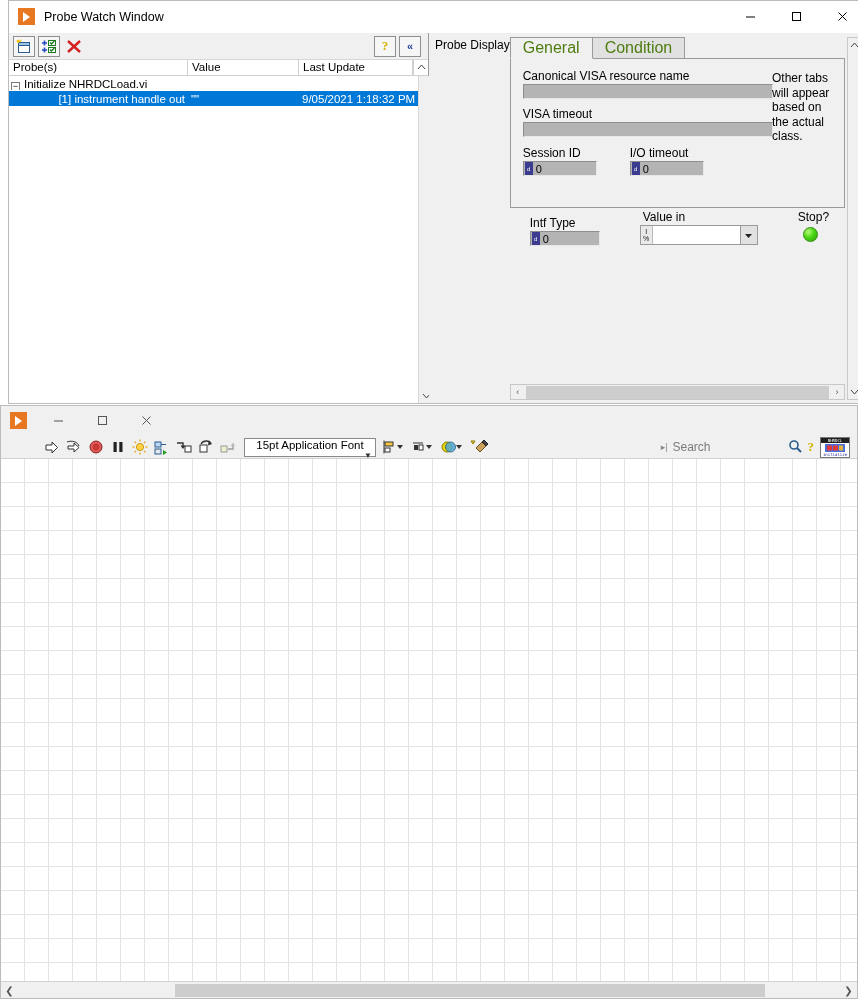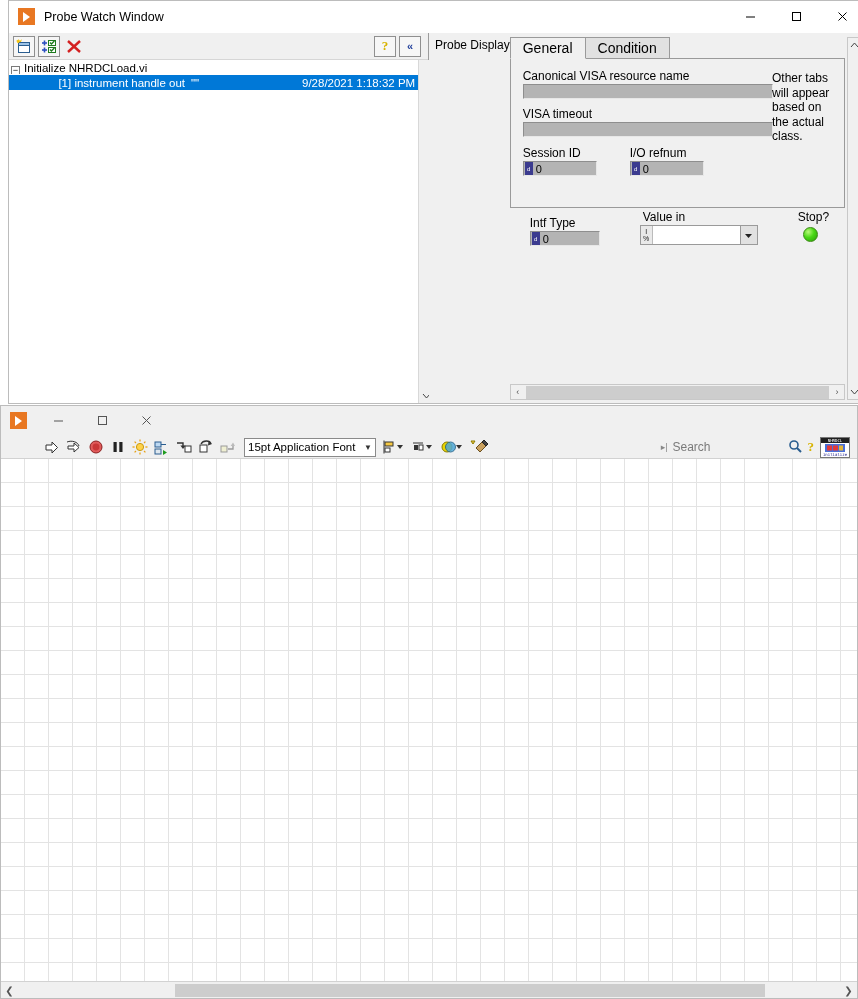--- a/index.html
+++ b/index.html
@@ -98,22 +98,22 @@
 
   
   .probe-right{ flex:1; background:#f0f0f0; display:flex; flex-direction:row;
     padding:4px 3px 3px 6px; min-width:0;}
   .pd-label{ font-size:12px; margin:1px 0 3px 0; color:#000; }
   .pd-frame{ flex:1; display:flex; min-height:0; }
   .pd-inner{ flex:1; display:flex; flex-direction:column; min-width:0; }
 
   .tabstrip{ display:flex; height:22px; align-items:flex-end; }
   .tab{
-    height:22px; padding:8px 12px; display:flex; align-items:center; font-size:14px;
-    border:1px solid #9a9a9a; background:#e1e1e1; margin-right:-1px; color:#000000;
+    height:22px; padding:8px 12px; display:flex; align-items:center; font-size:16px;
+    border:1px solid #9a9a9a; background:#e1e1e1; margin-right:-1px; color:#4d7c0f;
   }
   .tab.active{ background:#f0f0f0; border-bottom:1px solid #f0f0f0; position:relative; z-index:2;}
   .tabpage{
     border:1px solid #9a9a9a; background:#f0f0f0; flex:none; height:150px;
     position:relative; padding:10px 12px; margin-top:-1px;
   }
   .pd-below{ flex:1; position:relative; background:#f0f0f0; }
 
   .fld-label{ font-size:12px; color:#000; margin-bottom:1px; }
   .gray-field{
@@ -178,21 +178,21 @@
   }
   .menu-item{ padding:0 8px; color:#000; }
   .bd-toolbar{
     height:23px; background:#f0f0f0; display:flex; align-items:center; padding-left:6px;
     border-bottom:1px solid #d2d2d2; flex:none; position:relative;
   }
   .ttool{ width:21px;height:20px;display:flex;align-items:center;justify-content:center;
      margin-right:1px; position:relative; }
   .fontbox{
     height:19px; min-width:132px; background:#fff; border:1px solid #8a8a8a;
-    display:flex; align-items:center; padding:0 3px; font-size:11.5px; margin:0 5px;
+    display:flex; align-items:center; padding:0 3px; font-size:11.5px; margin:0 5px;flex-direction:column;
   }
   .fontbox .caret{ margin-left:auto; font-size:8px; color:#333; }
   .searchbox{
     margin-left:auto; display:flex; align-items:center; height:20px; padding-right:4px;
   }
   .search-input{
     width:118px; font-size:12px; color:#7a7a7a; padding-left:5px;
   }
   .vi-icon{
     width:30px;height:21px;background:#fff;border:1px solid #777;margin-right:3px;
@@ -283,33 +283,43 @@
         <div class="tb-spacer"></div>
         <div class="tbtn framed">
           <span style="color:#d8b300;font-weight:bold;font-size:13px;font-family:'Liberation Serif',serif;">?</span>
         </div>
         <div class="tbtn framed">
           <span style="color:#23419c;font-weight:bold;font-size:11px;">«</span>
         </div>
       </div>
 
       <div class="probe-table">
+        <div class="pt-headrow">
+          <div class="pt-h c1">Probe(s)</div>
+          <div class="pt-h c2">Value</div>
+          <div class="pt-h c3">Last Update</div>
+          <div class="pt-scrollcol">
+            <svg width="9" height="7" viewBox="0 0 9 7">
+                <path d="M1 5 L4.5 1 L8 5" fill="none" stroke="#444"></path>
+              </svg>
+          </div>
+        </div>
         <div style="display:flex;flex:1;min-height:0;">
           <div class="pt-rows">
             <div class="pt-row">
               <div class="pt-c c1 indent1">
                 <span class="tree-toggle">−</span><span>Initialize NHRDCLoad.vi</span>
               </div>
               <div class="pt-c c2"></div>
               <div class="pt-c c3"></div>
             </div>
             <div class="pt-row sel">
               <div class="pt-c c1 indent2">[1] instrument handle out</div>
               <div class="pt-c c2">""</div>
-              <div class="pt-c c3">9/28/2021 1:18:32 PM</div>
+              <div class="pt-c c3">9/05/2021 1:18:32 PM</div>
             </div>
           </div>
           <div class="pt-vscroll">
             <div style="flex:1"></div>
             <div class="sb-arrow">
               <svg width="9" height="7" viewBox="0 0 9 7">
                   <path d="M1 2 L4.5 6 L8 2" fill="none" stroke="#444"></path>
                 </svg>
             </div>
           </div>
@@ -336,21 +346,21 @@
               <div class="gray-field"></div>
               <div class="row2">
                 <div>
                   <div class="fld-label">Session ID</div>
                   <div class="num-field">
                     <span class="numglyph">d</span>
                     <span>0</span>
                   </div>
                 </div>
                 <div>
-                  <div class="fld-label">I/O refnum</div>
+                  <div class="fld-label">I/O timeout</div>
                   <div class="num-field">
                     <span class="numglyph">d</span>
                     <span>0</span>
                   </div>
                 </div>
               </div>
             </div>
             <div class="side-note">Other tabs will appear based on the actual class.</div>
           </div>
 

